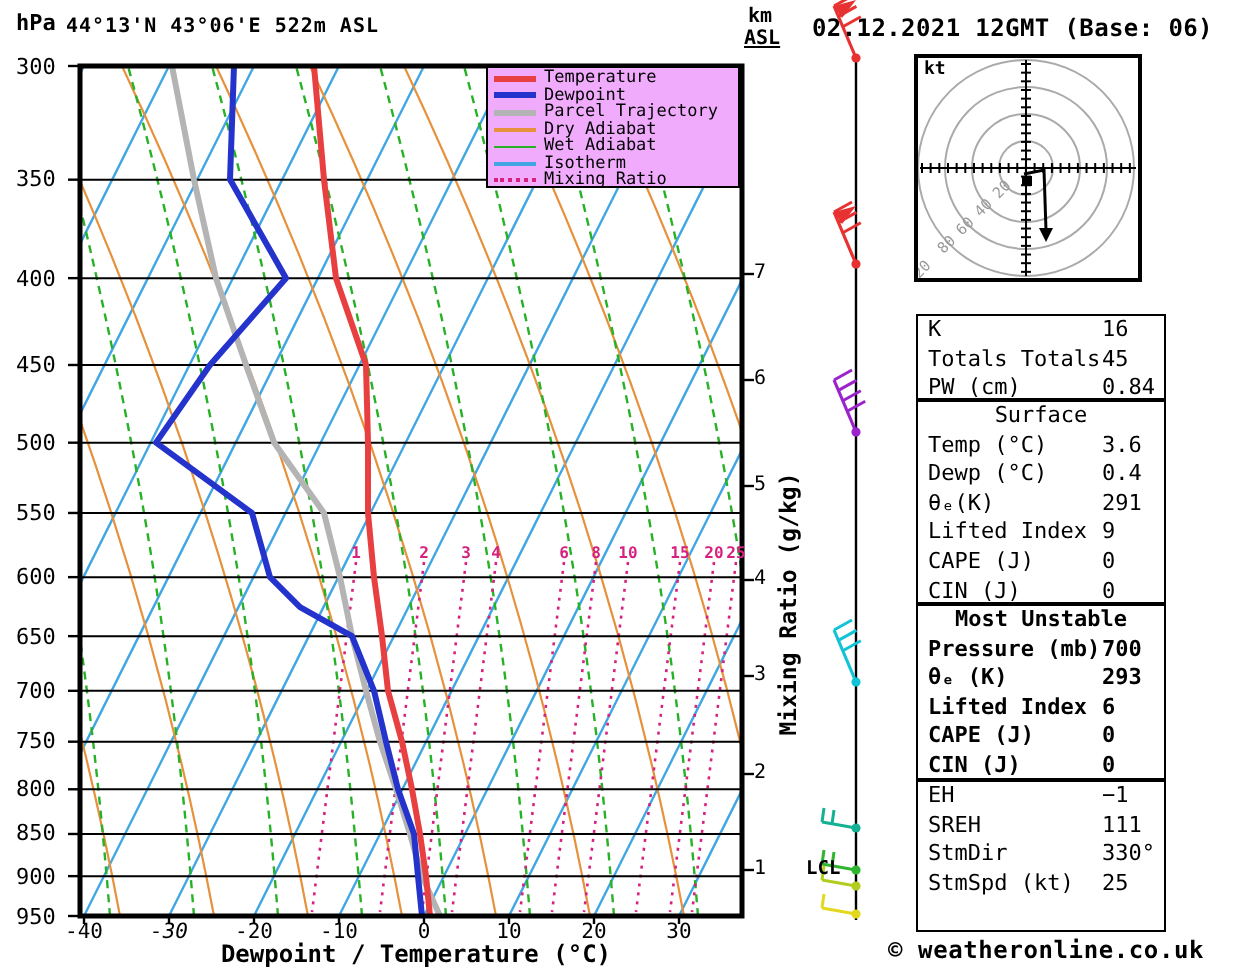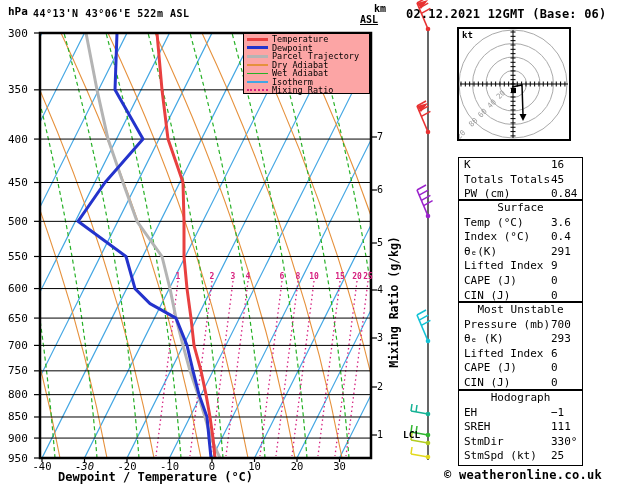--- a/index.html
+++ b/index.html
@@ -2,33 +2,33 @@
 <html><head>
 <meta charset="utf-8">
 <style>
   html,body{margin:0;padding:0;background:#fff;}
   #stage{position:relative;width:629px;height:486px;background:#fff;overflow:hidden;
          font-family:"DejaVu Sans Mono","DejaVu Sans",monospace;color:#000;}
   .abs{position:absolute;white-space:nowrap;}
   #title{left:33px;top:8px;font-size:10px;font-weight:bold;letter-spacing:.5px;}
   #lbl-hpa{left:8px;top:5px;font-size:11px;font-weight:bold;}
   #km{left:374px;top:3px;font-size:10px;font-weight:bold;}
-  #asl{left:360px;top:14px;font-size:10px;font-weight:bold;text-decoration:underline;}
+  #asl{left:372px;top:14px;font-size:10px;font-weight:bold;text-decoration:underline;}
   #date{left:406px;top:7px;font-size:12px;font-weight:bold;letter-spacing:.2px;}
-  #xlabel{left:58px;top:470px;width:300px;font-size:12px;font-weight:bold;}
+  #xlabel{left:58px;top:470px;width:300px;text-align:center;font-size:12px;font-weight:bold;}
   #footer{left:444px;top:468px;font-size:12px;font-weight:bold;letter-spacing:.3px;}
   #mixlabel{left:394px;top:302px;font-size:11.5px;font-weight:bold;
             transform:translate(-50%,-50%) rotate(-90deg);transform-origin:center;}
   #lcl{left:403px;top:429px;font-size:9.5px;font-weight:bold;}
   #kt{left:462px;top:30px;font-size:9px;font-weight:bold;}
   .plabel{position:absolute;left:8px;width:29px;text-align:left;font-size:11px;}
   .tlabel{position:absolute;width:34px;text-align:center;font-size:10.5px;top:460px;}
   .hlabel{position:absolute;left:377px;width:14px;font-size:10px;}
   .mrlabel{position:absolute;width:18px;text-align:center;font-size:8px;font-weight:bold;top:272px;}
-  #legend{left:243px;top:33px;width:127px;height:61px;background:#fca5a5;border:1.5px solid #000;
+  #legend{left:243px;top:33px;width:127px;height:61px;background:#f0abfc;border:1.5px solid #000;
           box-sizing:border-box;padding:1px 0 0 3px;}
   .lgrow{height:8.5px;display:flex;align-items:center;}
   .lgsample{width:21px;margin-right:4px;flex:none;}
   .lgtext{font-size:8.5px;line-height:8.5px;}
   #panel{left:458px;top:157px;width:125px;}
   .ibox{position:absolute;left:0;width:125px;border:1.5px solid #000;box-sizing:border-box;background:#fff;}
   .irow{position:relative;height:14.6px;font-size:11px;line-height:14.6px;}
   .ilabel{position:absolute;left:5px;}
   .ivalue{position:absolute;left:92px;}
   .ihead{text-align:center;font-size:11px;line-height:14.6px;height:14.6px;}
@@ -377,41 +377,41 @@
           <div class="ivalue">0.84</div>
         </div>
       </div>
       <div class="ibox" style="top: 43px; height: 102px;">
         <div class="ihead">Surface</div>
         <div class="irow">
           <div class="ilabel">Temp (°C)</div>
           <div class="ivalue">3.6</div>
         </div>
         <div class="irow">
-          <div class="ilabel">Index (°C)</div>
+          <div class="ilabel">Dewp (°C)</div>
           <div class="ivalue">0.4</div>
         </div>
         <div class="irow">
           <div class="ilabel">θₑ(K)</div>
           <div class="ivalue">291</div>
         </div>
         <div class="irow">
           <div class="ilabel">Lifted Index</div>
           <div class="ivalue">9</div>
         </div>
         <div class="irow">
           <div class="ilabel">CAPE (J)</div>
           <div class="ivalue">0</div>
         </div>
         <div class="irow">
           <div class="ilabel">CIN (J)</div>
           <div class="ivalue">0</div>
         </div>
       </div>
-      <div class="ibox" style="top: 145px; height: 88px;">
+      <div class="ibox" style="top: 145px; height: 88px; font-weight: bold;">
         <div class="ihead">Most Unstable</div>
         <div class="irow">
           <div class="ilabel">Pressure (mb)</div>
           <div class="ivalue">700</div>
         </div>
         <div class="irow">
           <div class="ilabel">θₑ (K)</div>
           <div class="ivalue">293</div>
         </div>
         <div class="irow">
@@ -421,21 +421,20 @@
         <div class="irow">
           <div class="ilabel">CAPE (J)</div>
           <div class="ivalue">0</div>
         </div>
         <div class="irow">
           <div class="ilabel">CIN (J)</div>
           <div class="ivalue">0</div>
         </div>
       </div>
       <div class="ibox" style="top: 233px; height: 76px;">
-        <div class="ihead">Hodograph</div>
         <div class="irow">
           <div class="ilabel">EH</div>
           <div class="ivalue">−1</div>
         </div>
         <div class="irow">
           <div class="ilabel">SREH</div>
           <div class="ivalue">111</div>
         </div>
         <div class="irow">
           <div class="ilabel">StmDir</div>

